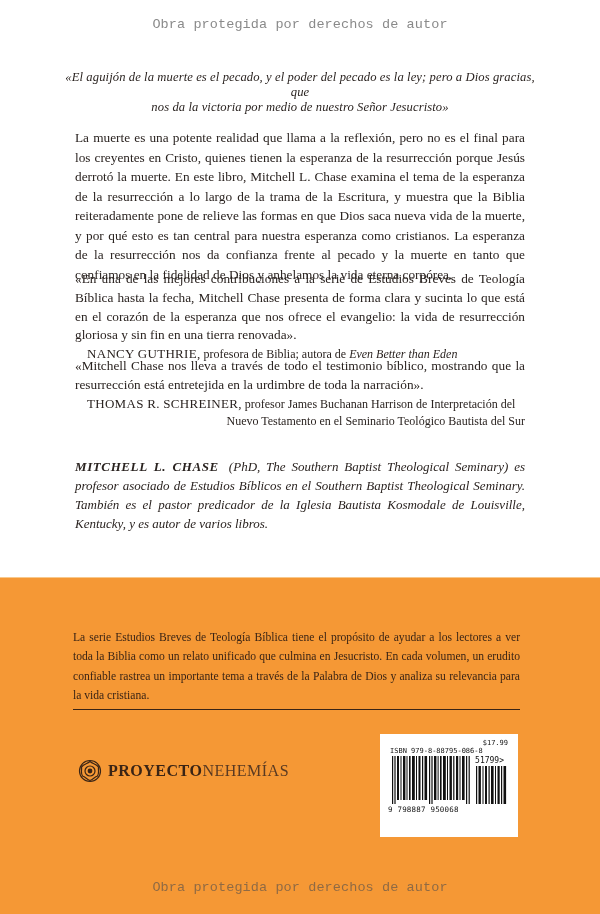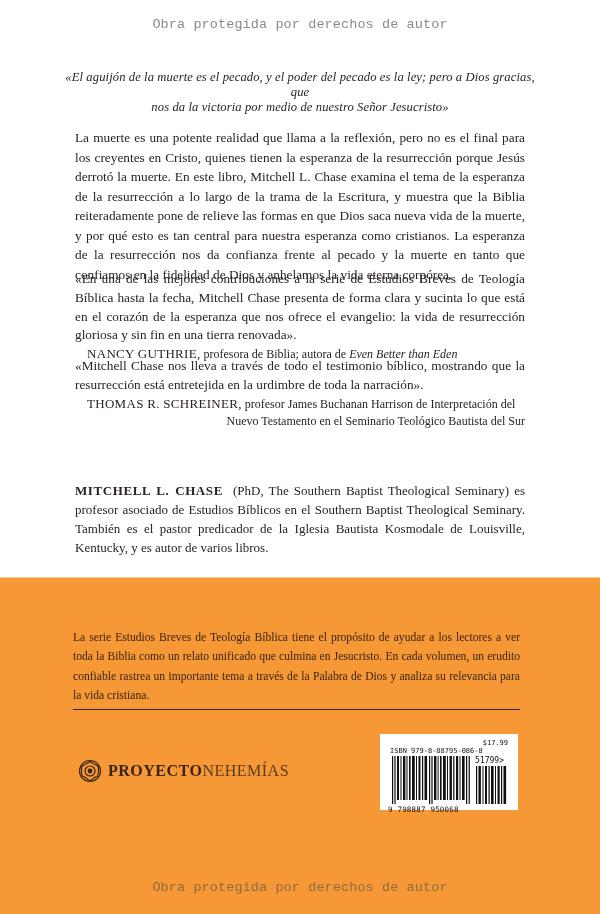--- a/index.html
+++ b/index.html
@@ -31,22 +31,22 @@
   .endorse { position: absolute; left: 75px; width: 450px; font-size: 13.3px; line-height: 18.8px; color: #2a2320; }
   .endorse .etext { text-align: justify; }
   .endorse .attrib { padding-left: 12px; font-size: 12px; line-height: 17px; }
   .endorse .attrib .name { font-weight: normal; font-size: 13px; letter-spacing: 0.3px; }
   .endorse .attrib .work { font-style: italic; }
   .endorse .attrib .cont { display: block; text-align: right; }
   .e1 { top: 270px; }
   .e2 { top: 357px; }
 
   .bio {
-    position: absolute; top: 481px; left: 75px; width: 450px;
-    font-size: 13px; line-height: 19px; text-align: justify; color: #2a2320;
+    position: absolute; top: 457px; left: 75px; width: 450px;
+    font-size: 13px; line-height: 19px; text-align: justify; color: #2a2320; font-style: italic;
   }
   .bio .bname { font-weight: bold; letter-spacing: 0.6px; margin-right: 10px; }
 
   .orange {
     position: absolute; top: 577px; left: 0; width: 600px; height: 337px;
     background: #f59835;
     border-top: 1px solid #f8c98d;
   }
   .series {
     position: absolute; top: 628px; left: 73px; width: 447px;
@@ -56,21 +56,21 @@
     position: absolute; top: 709px; left: 73px; width: 447px; height: 1px; background: #3a2415;
   }
 
   .logo { position: absolute; top: 759px; left: 78px; display: flex; align-items: center; }
   .logo .mark { width: 24px; height: 24px; margin-right: 6px; }
   .logo .word { font-size: 16px; letter-spacing: 0.5px; color: #3a2415; }
   .logo .bold { font-weight: bold; }
   .logo .thin { font-weight: normal; color: #5a3a22; }
 
   .barcode-box {
-    position: absolute; top: 734px; left: 380px; width: 138px; height: 76px;
+    position: absolute; top: 734px; left: 380px; width: 138px; height: 103px;
     background: #ffffff;
   }
   .barcode-box .price { position: absolute; top: 5px; right: 10px; font-family: "DejaVu Sans Mono", monospace; font-size: 7px; color: #111; }
   .barcode-box .isbn { position: absolute; top: 13px; left: 10px; font-family: "DejaVu Sans Mono", monospace; font-size: 7px; color: #111; white-space: nowrap; }
   .barcode-box .addon { position: absolute; top: 22px; right: 14px; font-family: "DejaVu Sans Mono", monospace; font-size: 8px; color: #111; }
   .barcode-box .main-bars { position: absolute; top: 22px; left: 12px; width: 80px; height: 48px; }
   .barcode-box .add-bars { position: absolute; top: 32px; left: 96px; width: 32px; height: 38px; }
   .barcode-box .digits { position: absolute; top: 71px; left: 8px; font-family: "DejaVu Sans Mono", monospace; font-size: 7.5px; color: #111; letter-spacing: 0.2px; }
 </style>
 </head>

